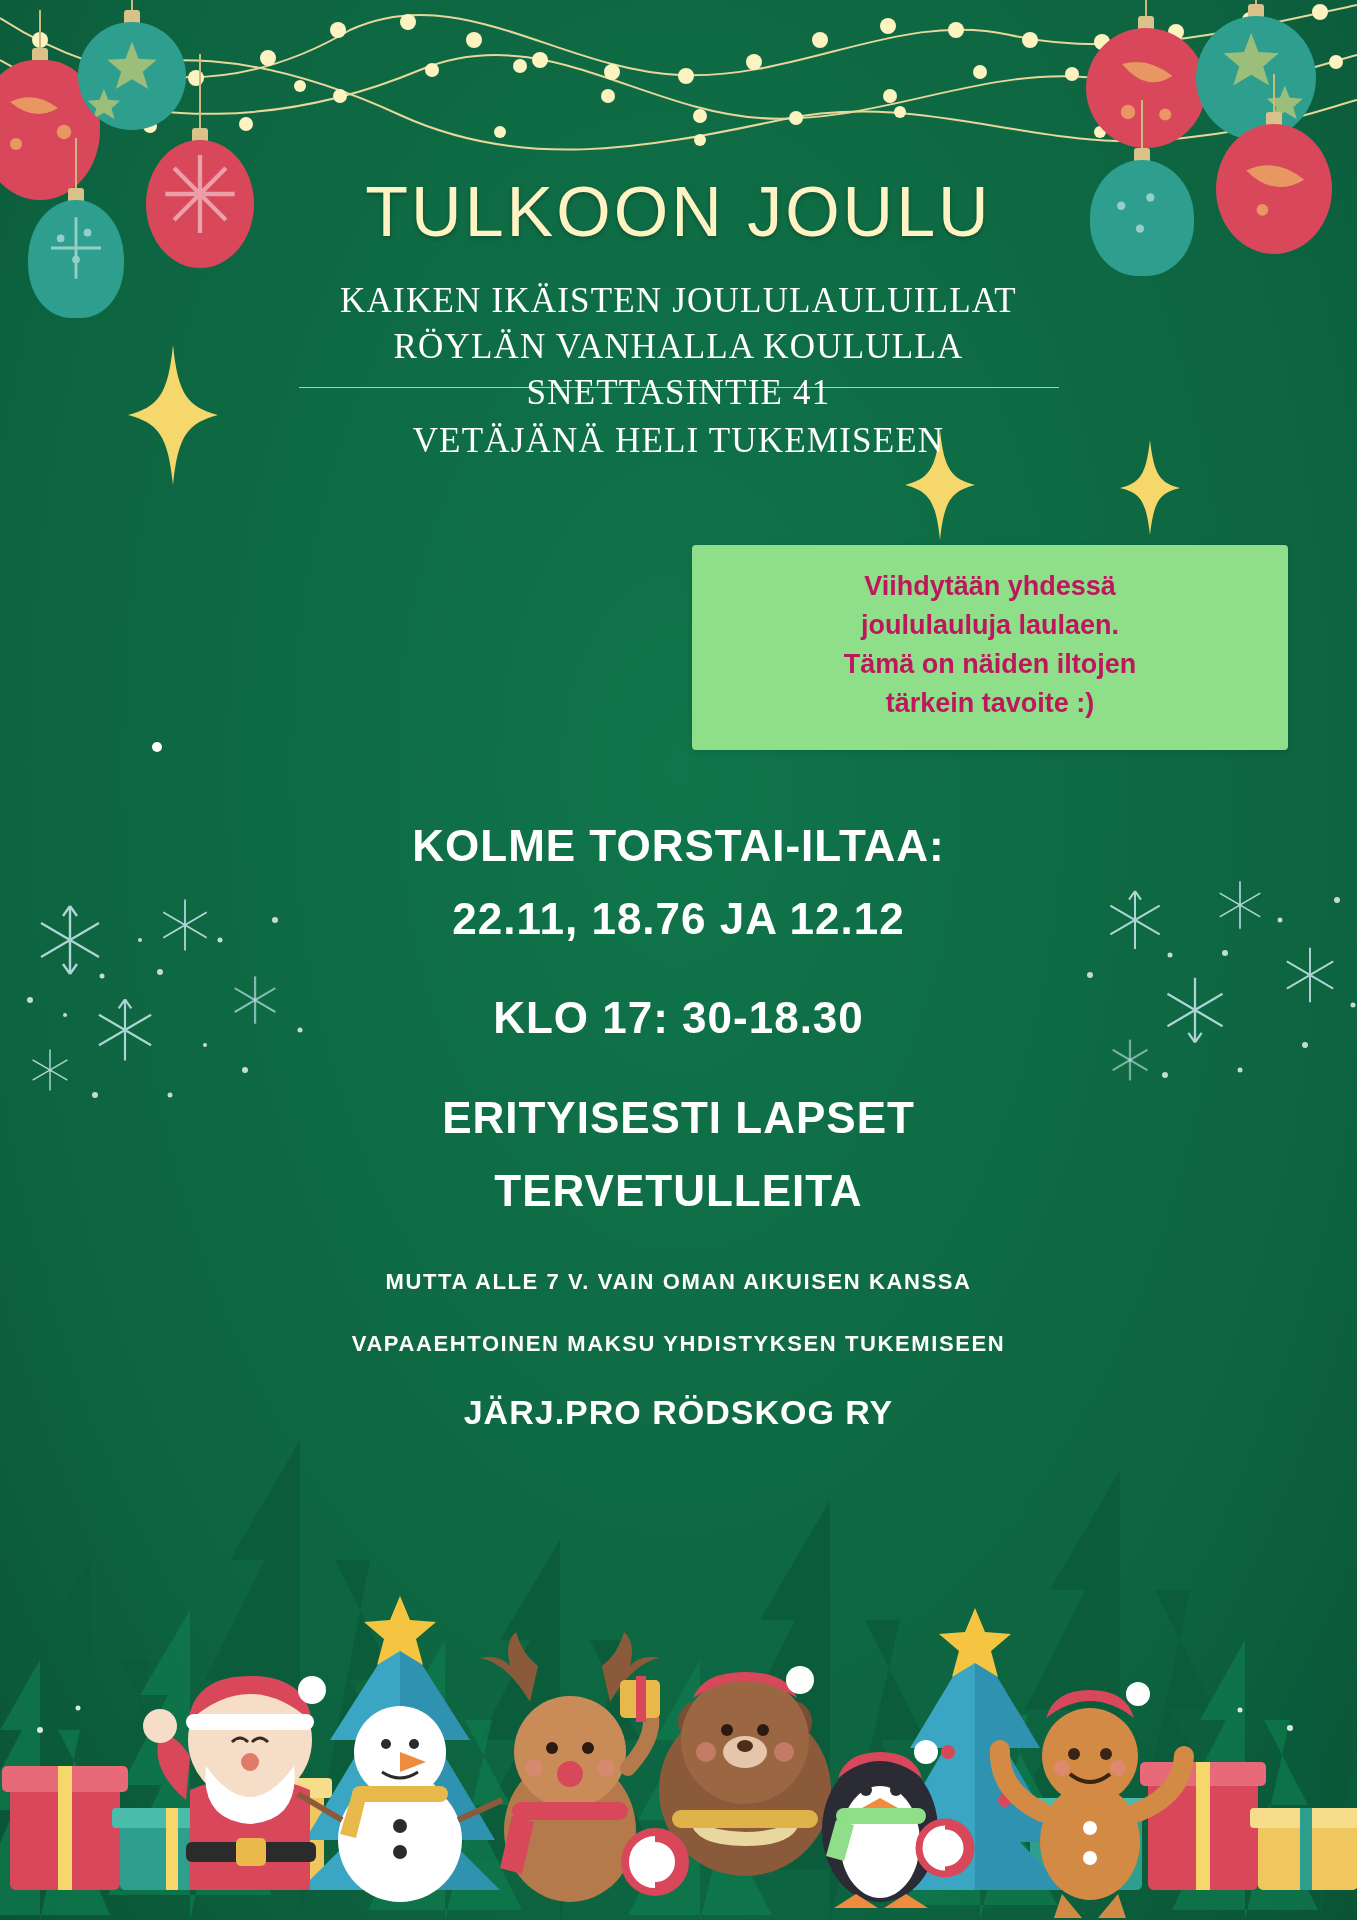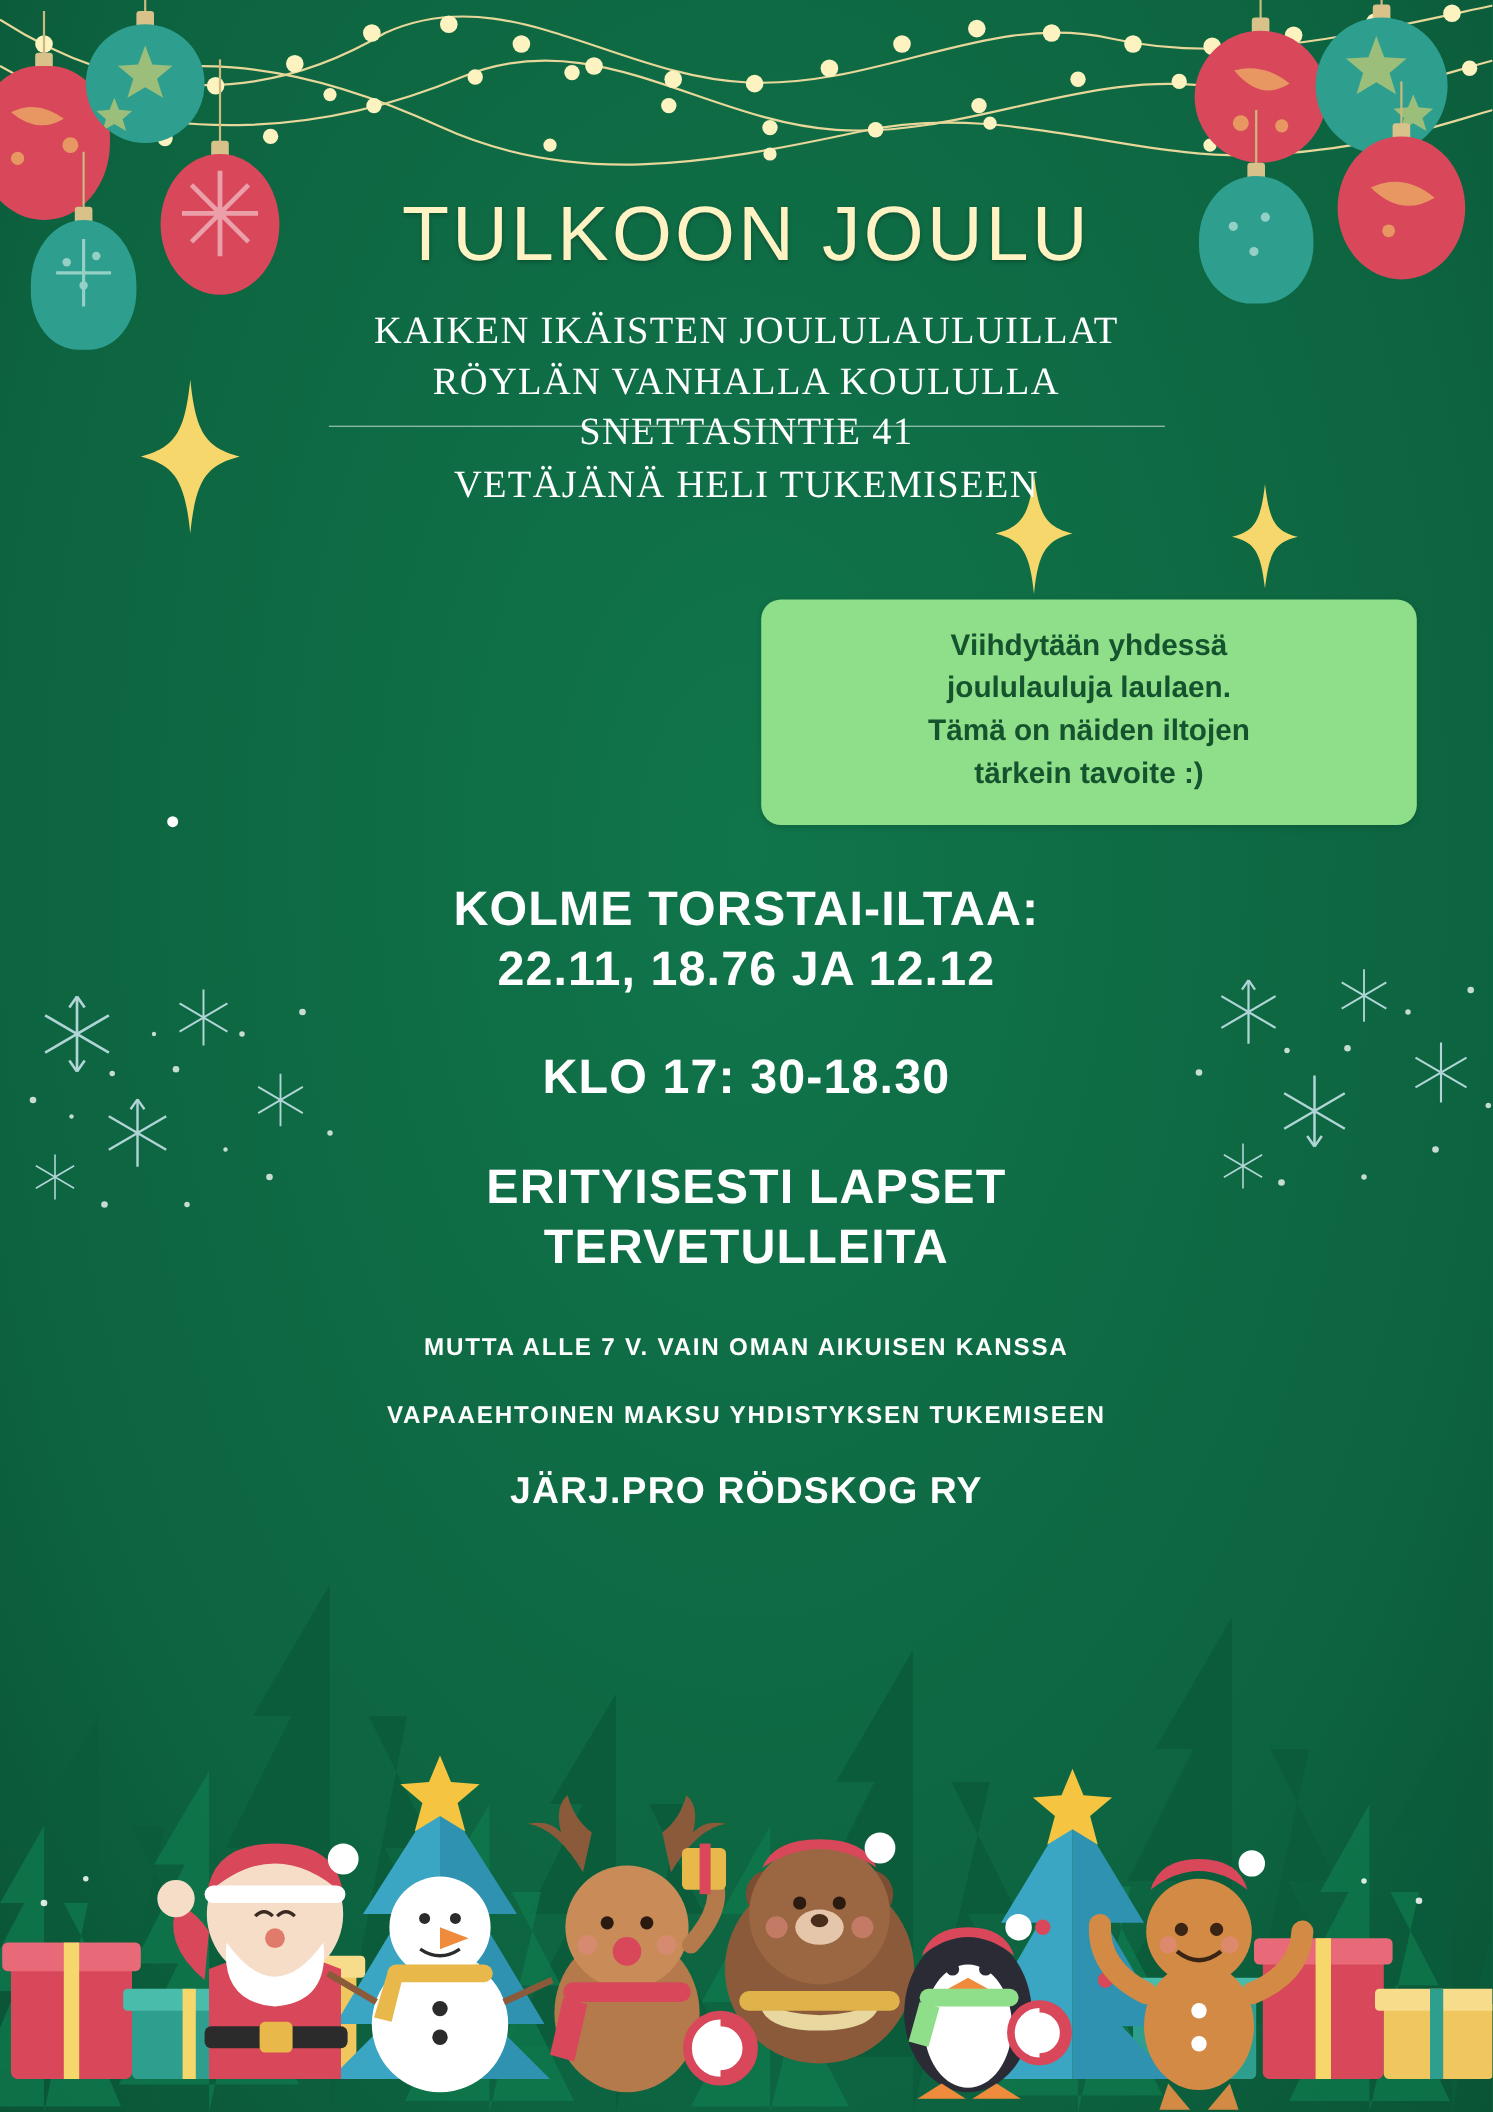--- a/index.html
+++ b/index.html
@@ -125,41 +125,42 @@
     top: -30px;
   }
 
   .note-box {
     position: absolute;
     left: 692px;
     top: 545px;
     width: 560px;
     padding: 22px 18px 26px;
     background: #8ede8a;
-    border-radius: 18px;
-    color: #14532d;
+    border-radius: 4px;
+    color: #be185d;
     font-size: 27px;
     font-weight: bold;
     line-height: 1.45;
     text-align: center;
     box-shadow: 0 2px 6px rgba(0,0,0,.12);
   }
 
   .mid {
     position: absolute;
     left: 0; right: 0;
     top: 800px;
     text-align: center;
     color: #ffffff;
   }
   .big {
     font-size: 44px;
     font-weight: bold;
     letter-spacing: 1px;
     line-height: 1.22;
+    margin-top: 19px;
   }
   .gap-lg { margin-top: 46px; }
   .gap-md { margin-top: 52px; }
   .gap-sm { margin-top: 36px; }
   .small {
     font-size: 22px;
     font-weight: bold;
     letter-spacing: 1.6px;
   }
   .medium {

